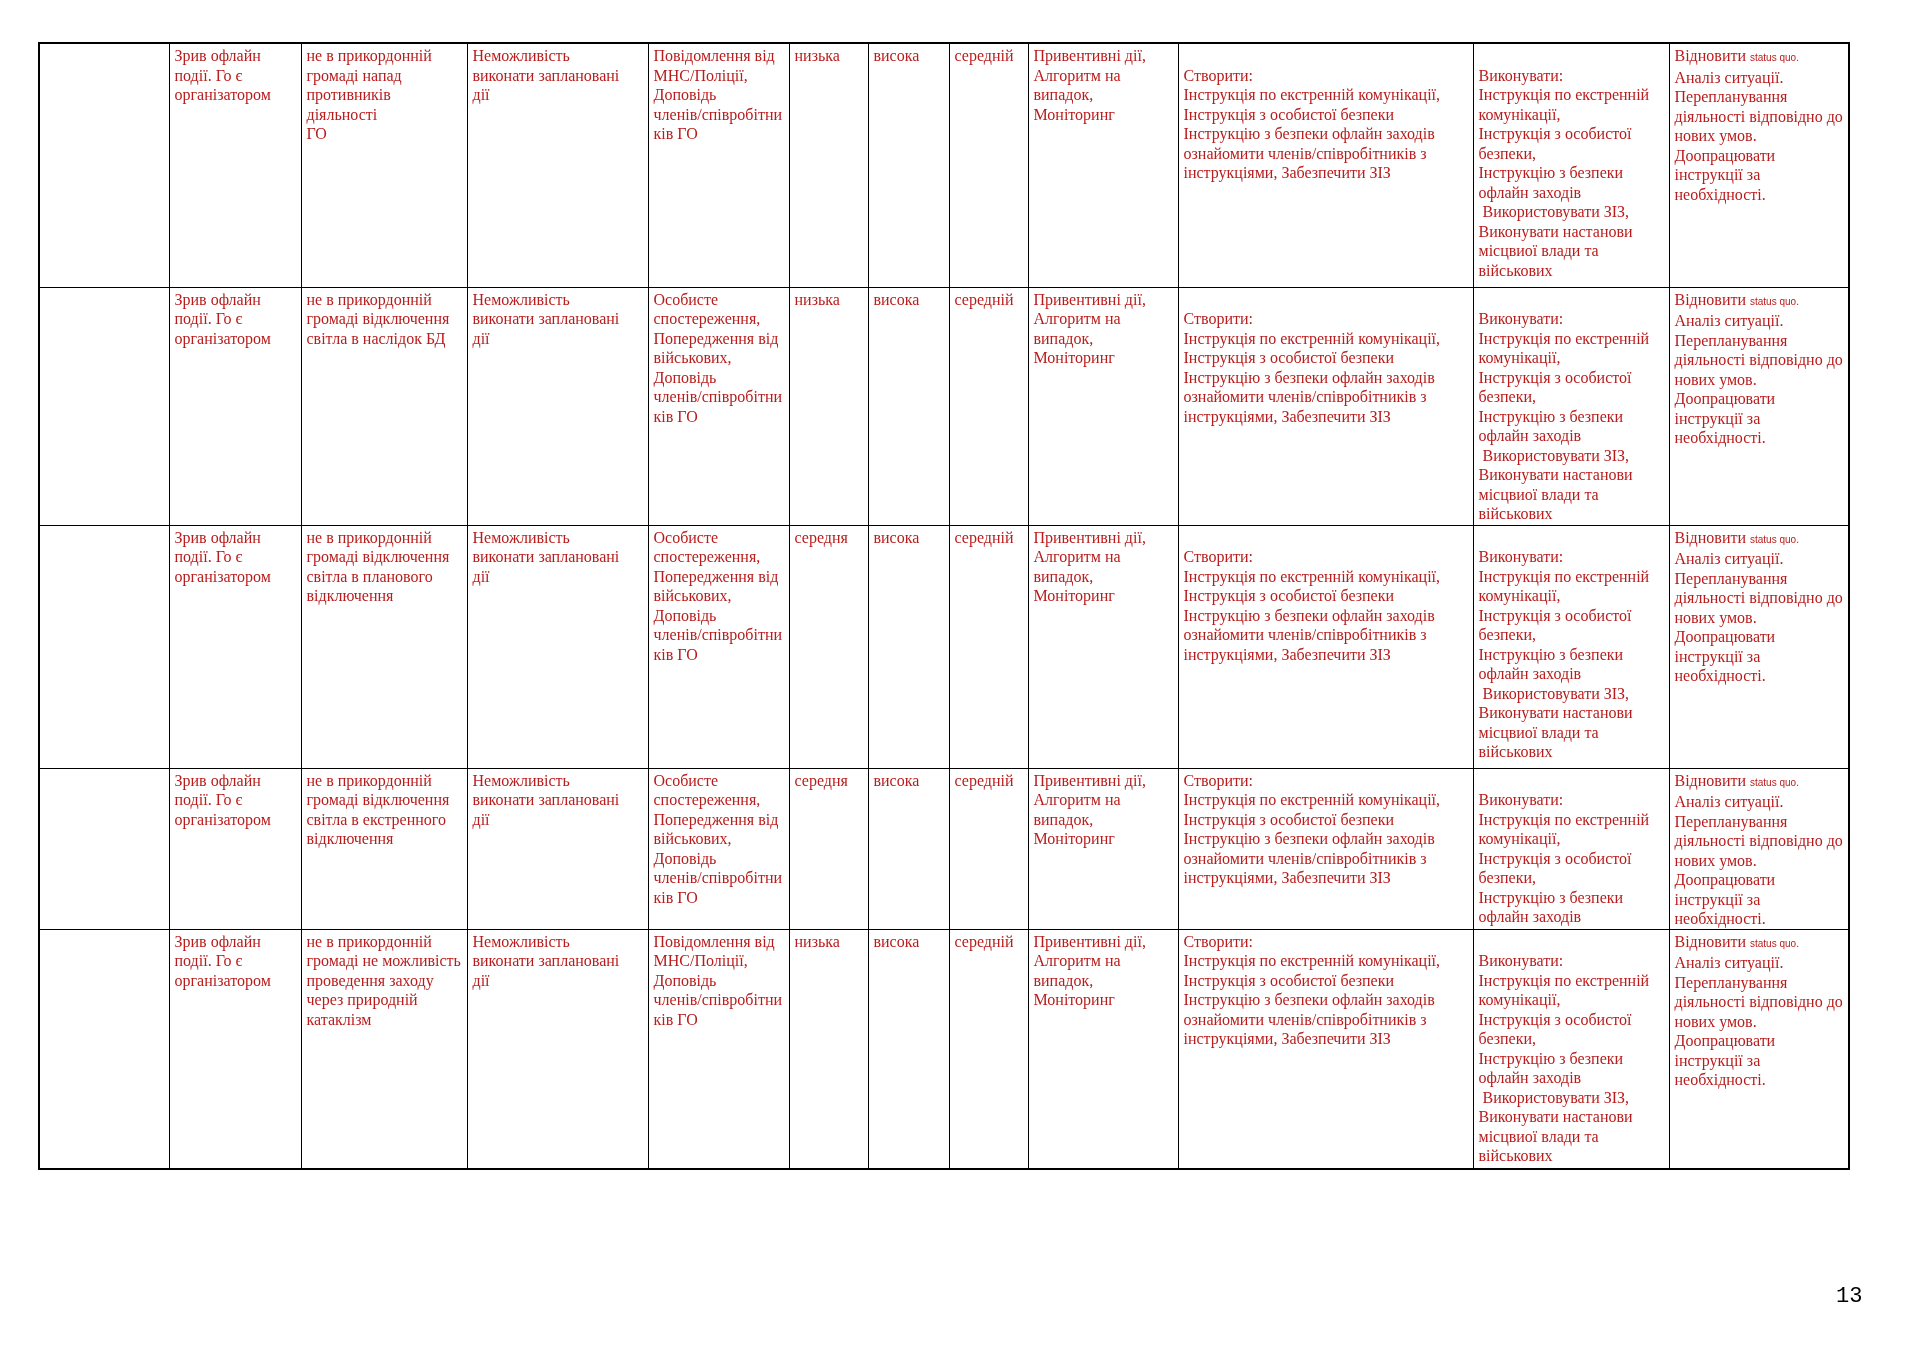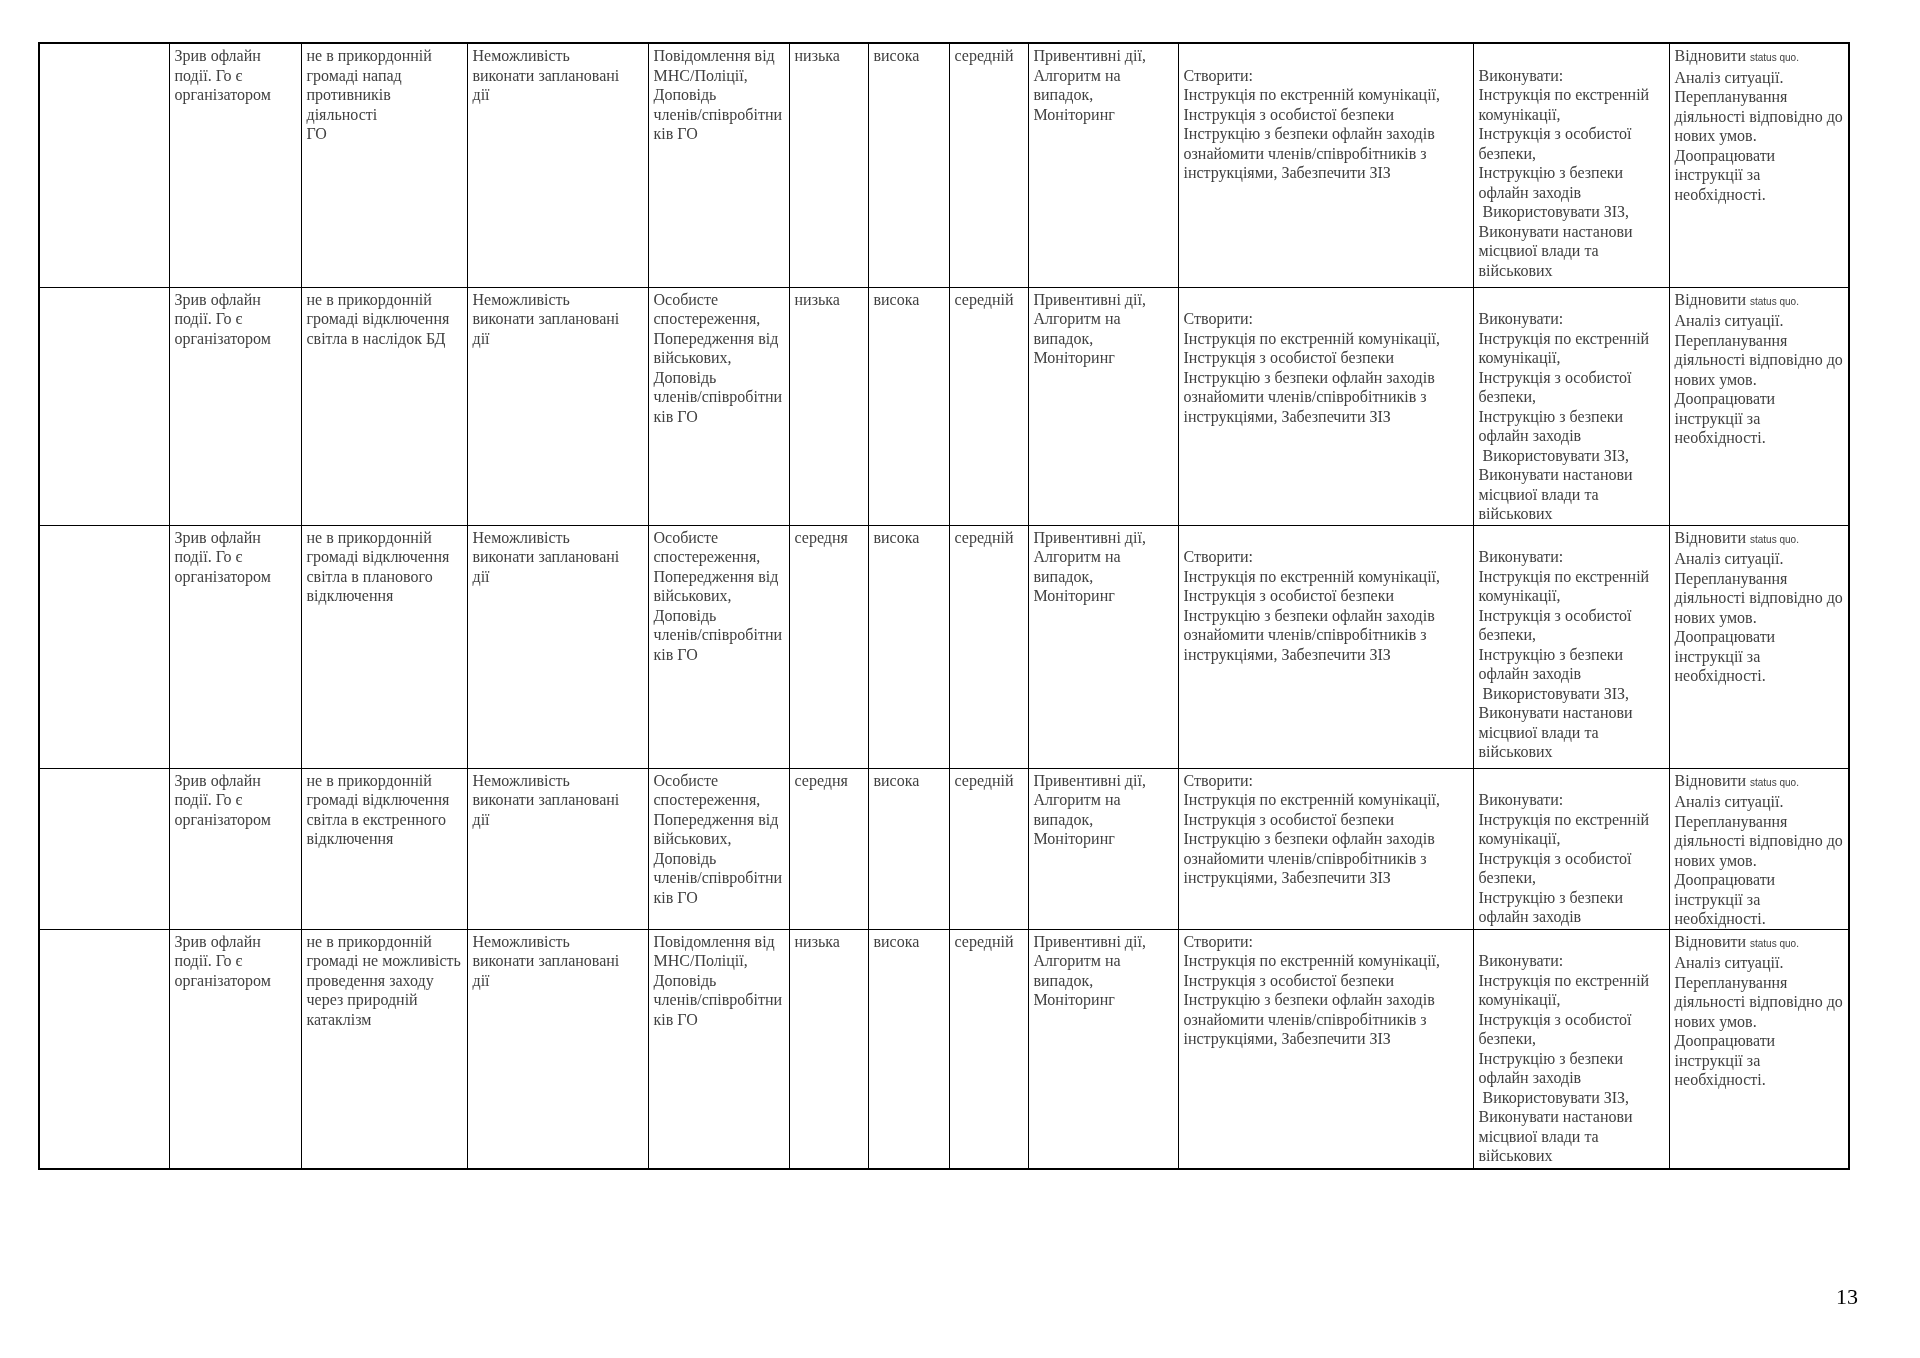--- a/index.html
+++ b/index.html
@@ -29,31 +29,31 @@
   }
   table.risk-table td {
     border: 1px solid #000000;
     vertical-align: top;
     padding: 2px 3px 0 5px;
     font-family: "Liberation Serif", serif;
     font-size: 16px;
     line-height: 19.5px;
     white-space: pre-wrap;
     word-wrap: break-word;
-    color: #404040;
+    color: #b91c1c;
   }
   .sans {
     font-family: "Liberation Sans", sans-serif;
     font-size: 10px;
   }
   .page-number {
     position: absolute;
     left: 1836px;
     top: 1284px;
-    font-family: Liberation Serif, serif;
+    font-family: Liberation Mono, monospace;
     font-size: 22px;
     color: #000000;
   }
 </style>
 </head>
 <body>
 
 <div class="page">
   <table class="risk-table">
     <colgroup>

